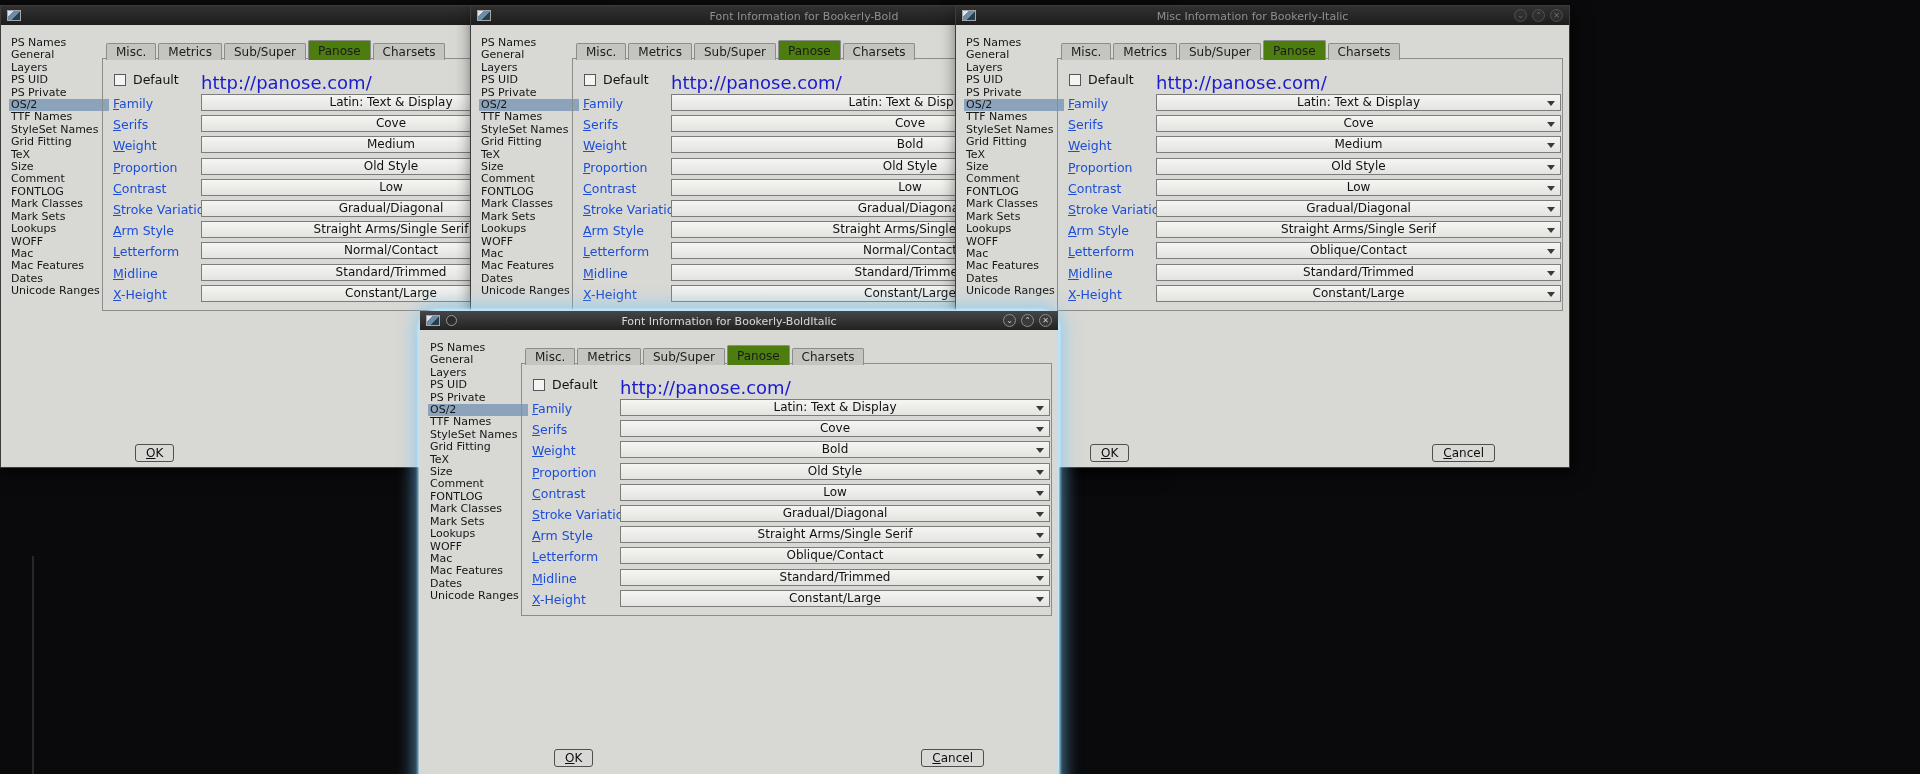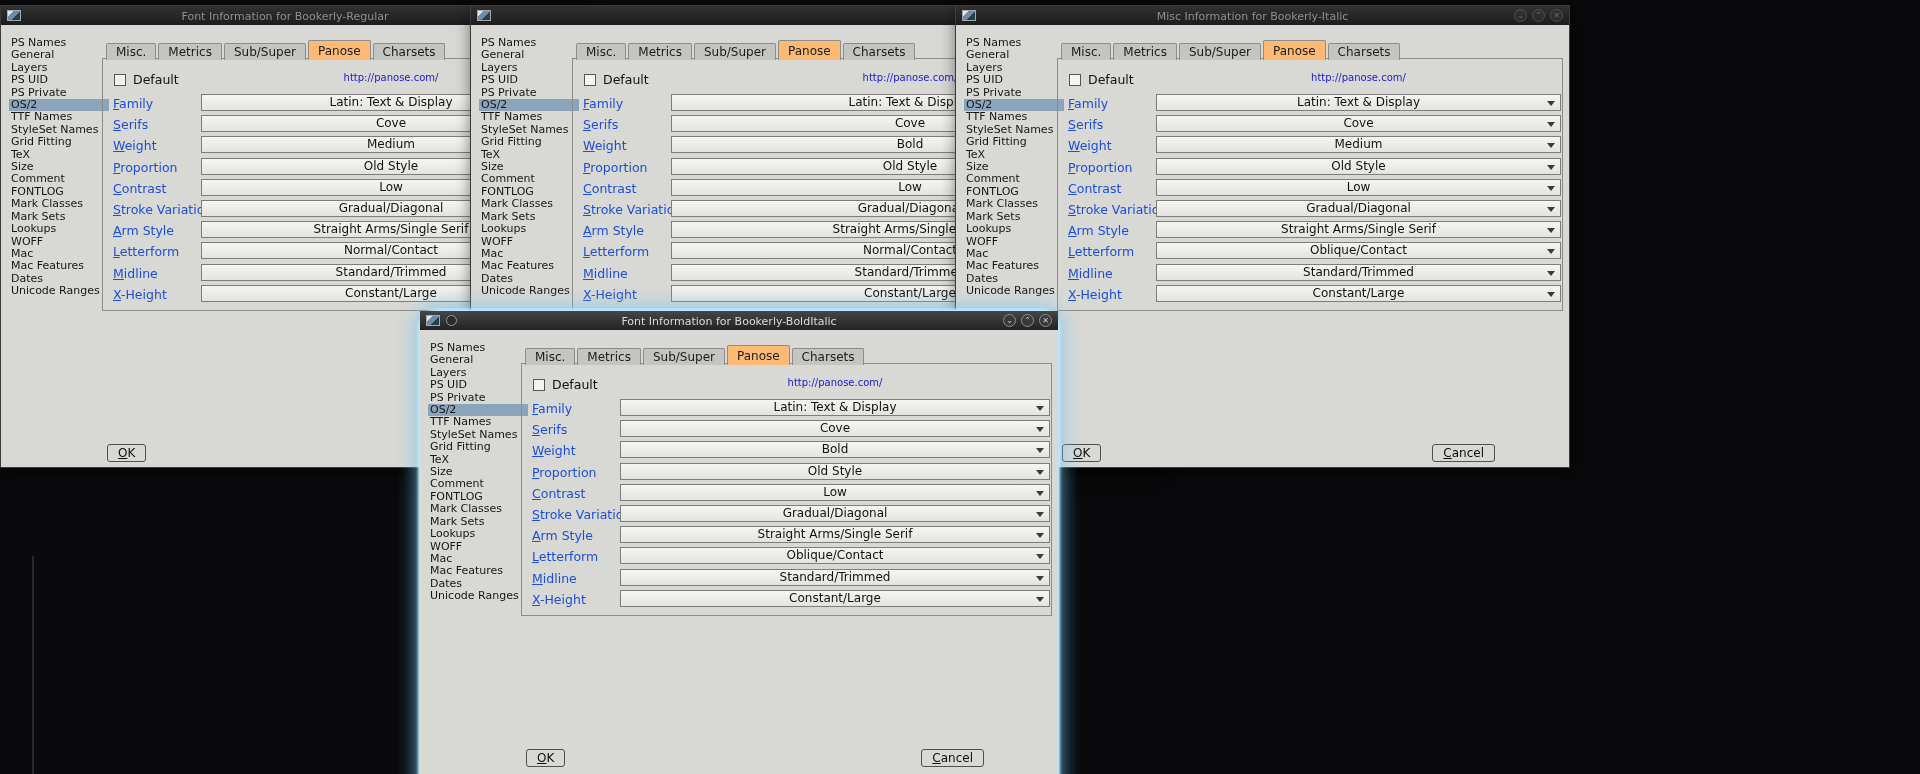--- a/index.html
+++ b/index.html
@@ -28,50 +28,49 @@
           color:#cccccc;font-size:8px;line-height:11px;text-align:center;cursor:pointer}
 
   .sidebar{position:absolute;left:8px;top:31px;width:100px}
   .side-item{font-size:11px;line-height:12.4px;padding-left:2px;color:#161616;white-space:nowrap}
   .side-item.selected{background:#8ba3bb}
 
   .panel{position:absolute;left:101px;top:52px;height:253px;border:1px solid #8c8c8c}
   .tabs{position:absolute;left:105px;top:34px;display:flex;align-items:flex-end;z-index:3}
   .tab{font-size:12px;color:#1b1b1b;background:#c5c5c0;border:1px solid #8c8c8c;border-bottom:none;
        padding:1px 9px 0;height:17px;margin-right:2px;border-radius:2px 2px 0 0;cursor:pointer;white-space:nowrap}
-  .tab.active{background:#fdba74;height:20px;padding-top:3px}
+  .tab.active{background:#4d7c0f;height:20px;padding-top:3px}
 
   .checkbox{position:absolute;left:113px;top:68px;width:12px;height:12px;background:#f4f4f4;border:1px solid #565656}
   .cb-label{position:absolute;left:132px;top:66px;font-size:12.5px;color:#101010}
-  .plink{position:absolute;left:200px;top:66px;text-align:center;font-size:10px;color:#1a1ace;cursor:pointer}
+  .plink{position:absolute;left:200px;top:66px;text-align:left;font-size:18px;color:#1a1ace;cursor:pointer}
 
   .flabel{position:absolute;left:112px;font-size:12.5px;color:#1d4ed8;white-space:nowrap}
   .flabel::first-letter{text-decoration:underline}
   .combo{position:absolute;left:200px;height:17px;border:1px solid #7d7d7d;
          background:linear-gradient(#f5f5f3,#e3e3df);text-align:center;cursor:pointer}
   .cval{display:block;font-size:12px;line-height:15px;color:#111;white-space:nowrap;overflow:hidden}
   .chev{position:absolute;right:5px;top:6px;width:0;height:0;
         border-left:4px solid transparent;border-right:4px solid transparent;border-top:5px solid #3a3a3a}
 
   .btn{position:absolute;top:438px;height:18px;padding:1px 10px;font-size:12px;color:#0e0e0e;
        background:#d8d8d4;border:1px solid #4f4f4f;border-radius:3px;cursor:pointer;white-space:nowrap}
   .btn::first-letter{text-decoration:underline}
-  .btn.ok{left:106px}
+  .btn.ok{left:134px}
   .btn.cancel{right:74px}
 </style>
 </head>
 <body>
 
 <div id="desktop">
   <div class="desk-line"></div>
 <div class="window" style="left: 0px; top: 5px; width: 590px; height: 463px; z-index: 1;">
       <div class="titlebar">
         <div class="winicon"></div>
       </div>
-      <div class="title">Font Information for Bookerly-Regular</div>
       <div class="tb-btns dim">
         <div class="tb-btn"><span>⌄</span></div>
         <div class="tb-btn"><span>⌃</span></div>
         <div class="tb-btn"><span>✕</span></div>
       </div>
       <div class="sidebar">
         <div class="side-item">PS Names</div>
         <div class="side-item">General</div>
         <div class="side-item">Layers</div>
         <div class="side-item">PS UID</div>
@@ -154,20 +153,21 @@
         <div class="cval">Constant/Large</div>
         <div class="chev"></div>
       </div>
       <div class="btn ok">OK</div>
       <div class="btn cancel">Cancel</div>
     </div>
     <div class="window" style="left: 470px; top: 5px; width: 688px; height: 463px; z-index: 2;">
       <div class="titlebar">
         <div class="winicon"></div>
       </div>
+      <div class="title">Font Information for Bookerly-Bold</div>
       <div class="tb-btns dim">
         <div class="tb-btn"><span>⌄</span></div>
         <div class="tb-btn"><span>⌃</span></div>
         <div class="tb-btn"><span>✕</span></div>
       </div>
       <div class="sidebar">
         <div class="side-item">PS Names</div>
         <div class="side-item">General</div>
         <div class="side-item">Layers</div>
         <div class="side-item">PS UID</div>

